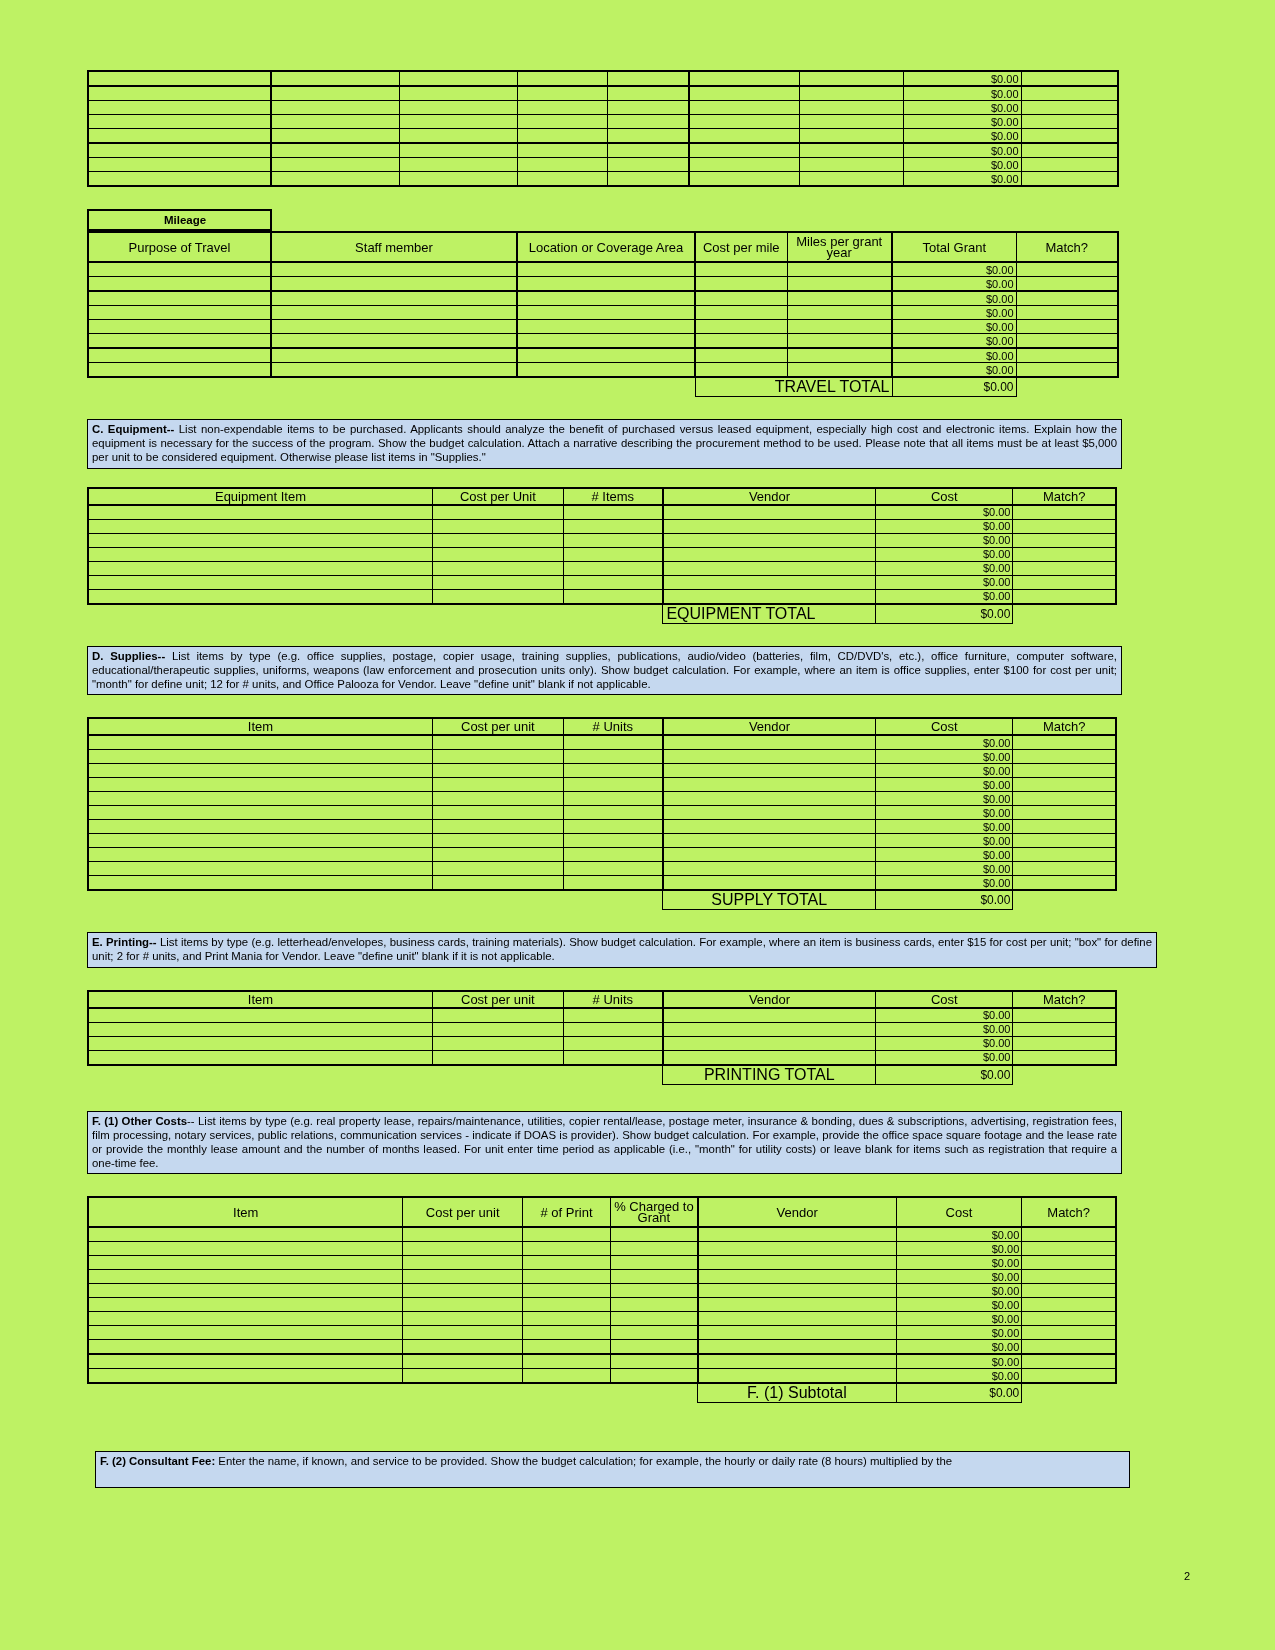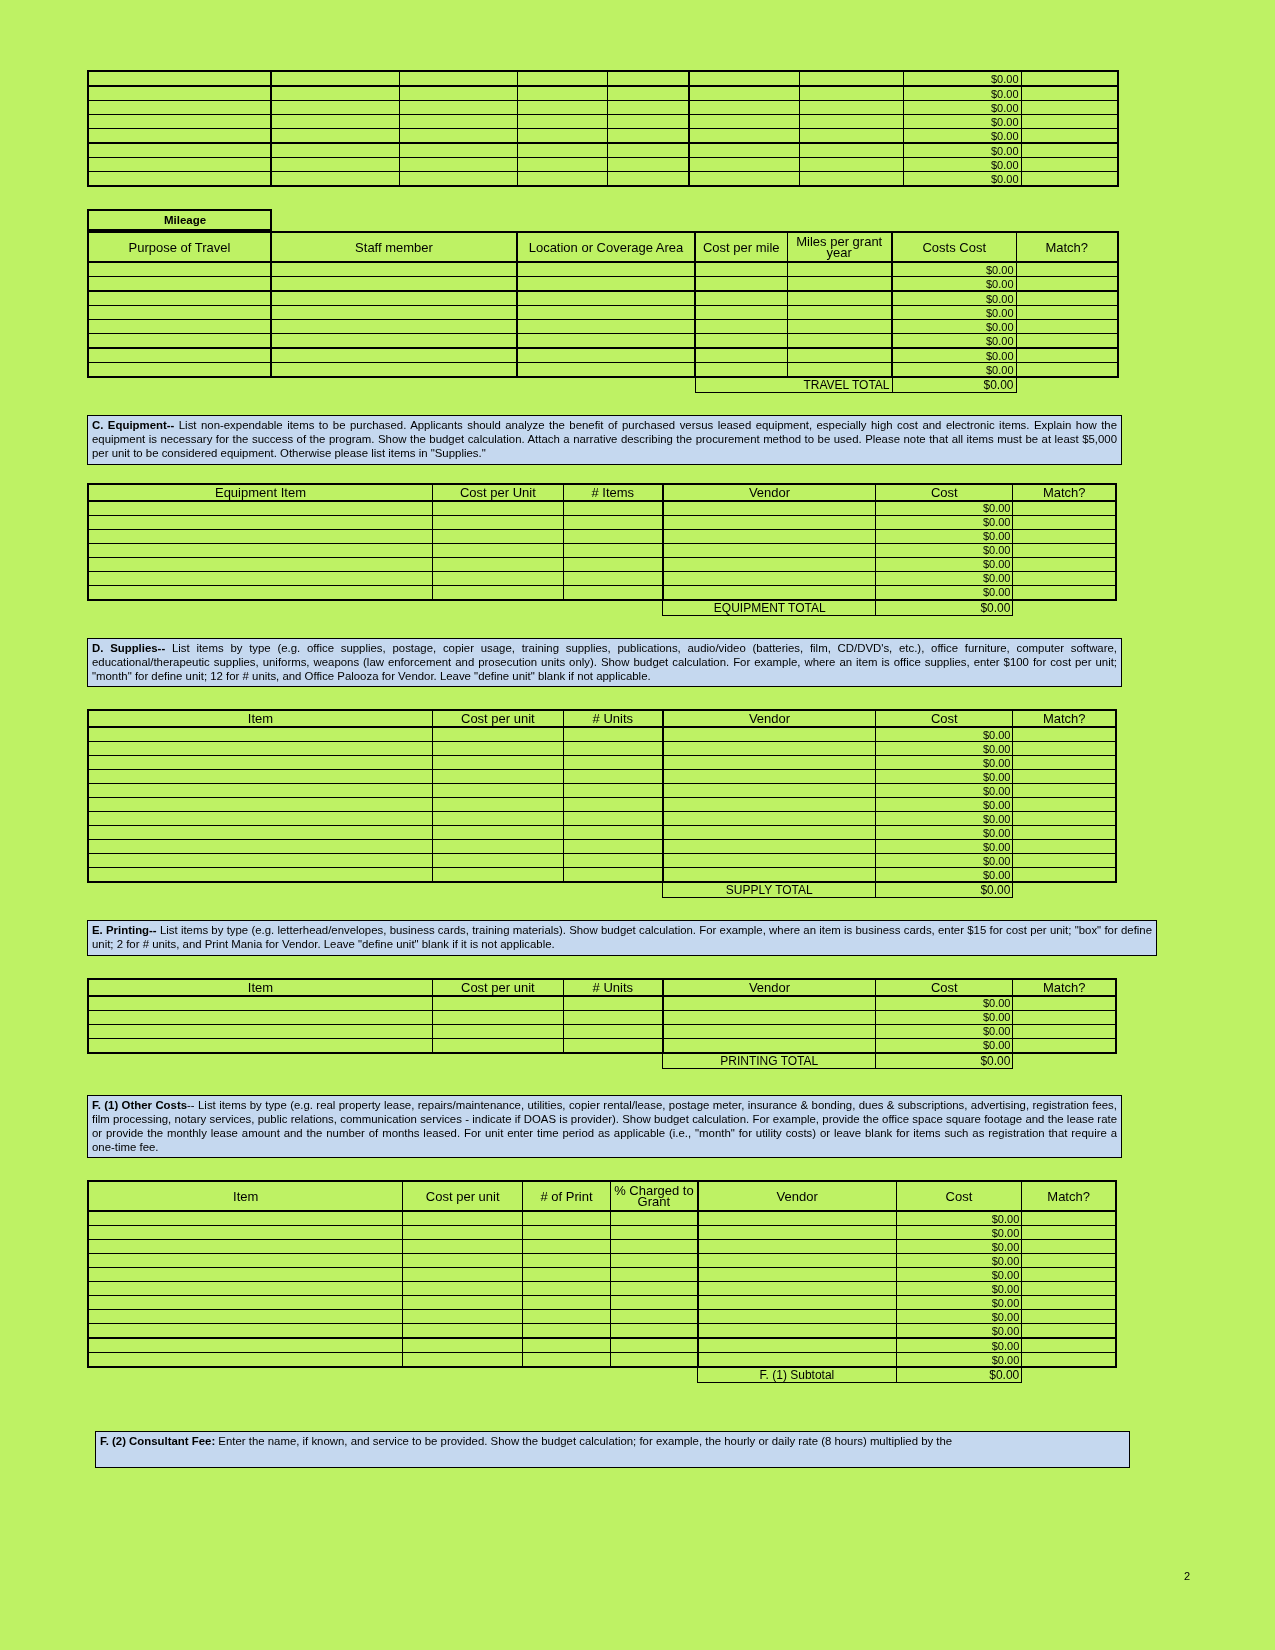--- a/index.html
+++ b/index.html
@@ -68,27 +68,27 @@
   .tb-thick-top { border-top: 2px solid #000000 !important; }
   .tb-thick-left { border-left: 2px solid #000000 !important; }
   .tb-thick-right { border-right: 2px solid #000000 !important; }
   .edge-l { border-left: 2px solid #000000 !important; }
   .edge-r { border-right: 2px solid #000000 !important; }
 
   
   td.total-label {
     text-align: right;
     font-weight: bold;
-    font-size: 12px;
+    font-size: 16px;
     border: 2px solid #000000;
     height: 16px;
     padding-right: 4px;
     margin-top: 28px;
   }
-  td.total-label.leftal { text-align: center; padding-left: 3px; }
+  td.total-label.leftal { text-align: left; padding-left: 3px; }
   td.total-value {
     text-align: right;
     font-weight: bold;
     font-size: 12px;
     border: 2px solid #000000;
     height: 16px;
     padding-right: 3px;
   }
   td.nb { border: none !important; }
 
@@ -262,21 +262,21 @@
           <col style="width:124px">
         <col style="width:102px">
       </colgroup>
       <thead>
         <tr>
           <th class="hdr tall edge-l tb-thick-top tb-thick-right">Purpose of Travel</th>
           <th class="hdr tall tb-thick-top tb-thick-right">Staff member</th>
           <th class="hdr tall tb-thick-top tb-thick-right">Location or Coverage Area</th>
           <th class="hdr tall tb-thick-top">Cost per mile</th>
           <th class="hdr tall tb-thick-top">Miles per grant year</th>
-          <th class="hdr tall tb-thick-top tb-thick-left">Costs Cost</th>
+          <th class="hdr tall tb-thick-top tb-thick-left">Total Grant</th>
           <th class="hdr tall tb-thick-top edge-r">Match?</th>
         </tr>
       </thead>
       <tbody>
         <tr>
           <td class="blank edge-l tb-thick-top tb-thick-right"></td>
           <td class="blank tb-thick-top tb-thick-right"></td>
           <td class="blank tb-thick-top tb-thick-right"></td>
           <td class="blank tb-thick-top"></td>
           <td class="blank tb-thick-top"></td>

